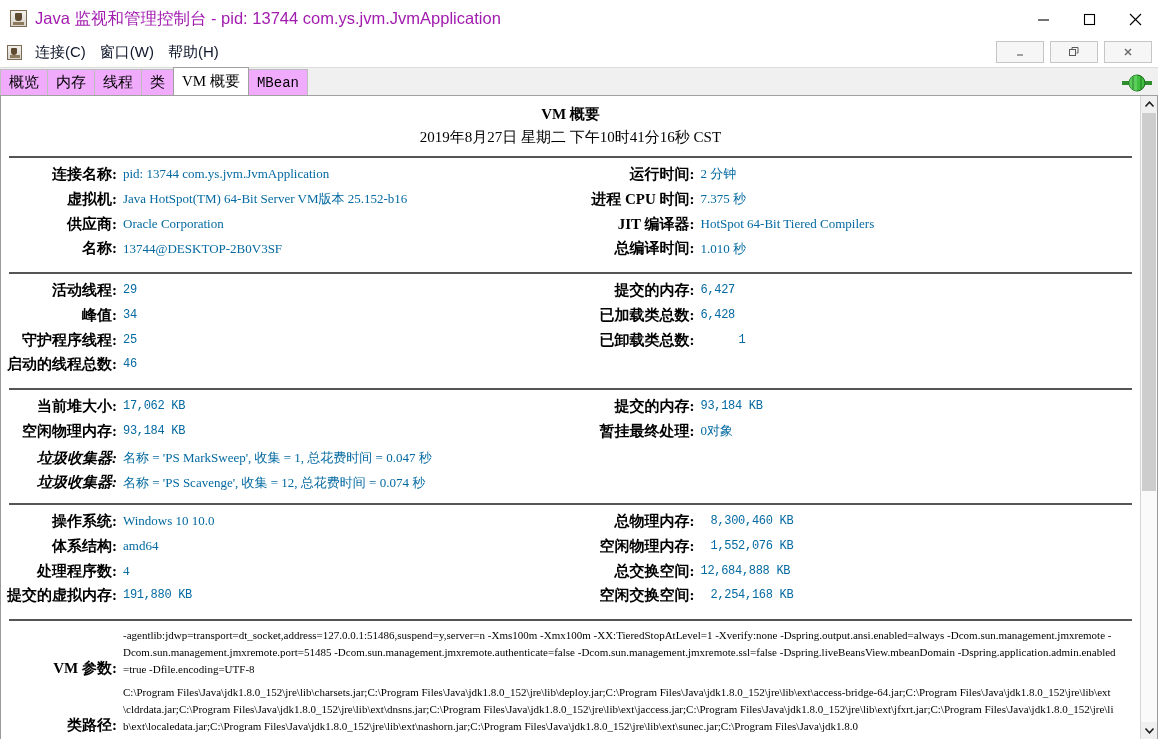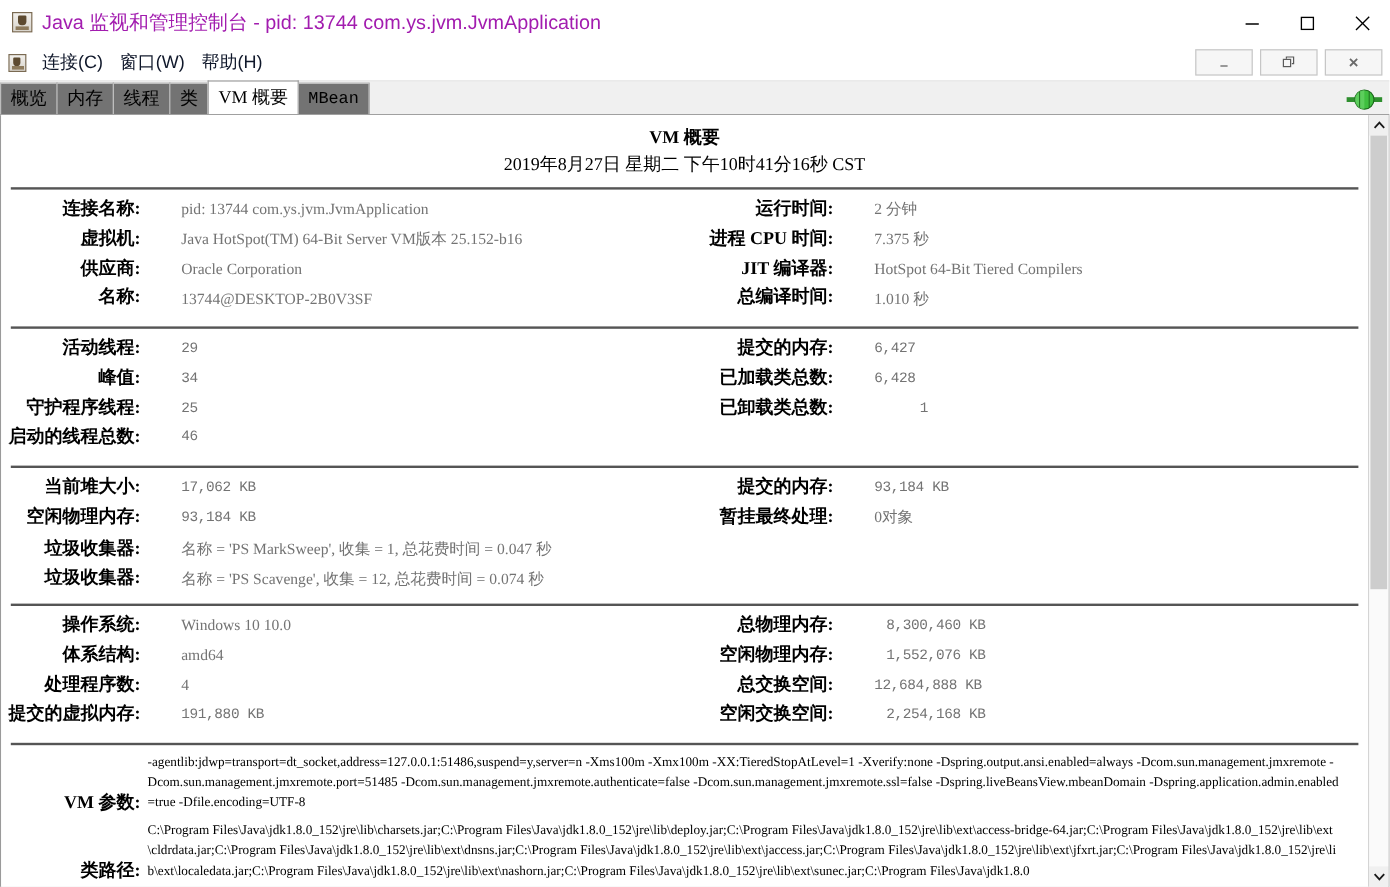--- a/index.html
+++ b/index.html
@@ -112,21 +112,21 @@
     align-items: flex-end;
     position: relative;
     padding-left: 0px;
   }
   .tab {
     height: 26px;
     padding: 0 8px;
     font-size: 15px;
     color: #000;
     display: flex; align-items: center;
-    background: #737373;
+    background: #f0abfc;
     border: 1px solid #bdbdbd;
     border-bottom: none;
     margin-right: -1px;
     white-space: nowrap;
   }
   .tab.selected {
     background: #ffffff;
     border-color: #a0a0a0;
     height: 28px;
     position: relative;
@@ -196,29 +196,28 @@
     text-align: right;
     padding-right: 6px;
     flex: none;
     white-space: nowrap;
   }
   .col-left .lbl { width: 122px; }
   .col-right .lbl { width: 130px; }
   .val {
     font-family: "Liberation Serif", serif;
     font-size: 13px;
-    color: #737373;
+    color: #0369a1;
     white-space: nowrap;
-    margin-left: 28px;
   }
   .val.mono-num { font-family: "Liberation Mono", monospace; font-size: 12px; letter-spacing: -0.3px;}
   .val.indent-1 { padding-left: 38px; }
   .val.indent-3 { padding-left: 10px; }
 
-  .gc-row .lbl { width: 122px; }
+  .gc-row .lbl { width: 122px; font-style: italic; }
 
   .full-row {
     display: flex;
     align-items: flex-end;
     margin-bottom: 4px;
   }
   .full-row .lbl { width: 122px; padding-top: 1px; }
   .full-row .val-wrap {
     flex: 1 1 auto;
     font-family: "Liberation Serif", serif;

